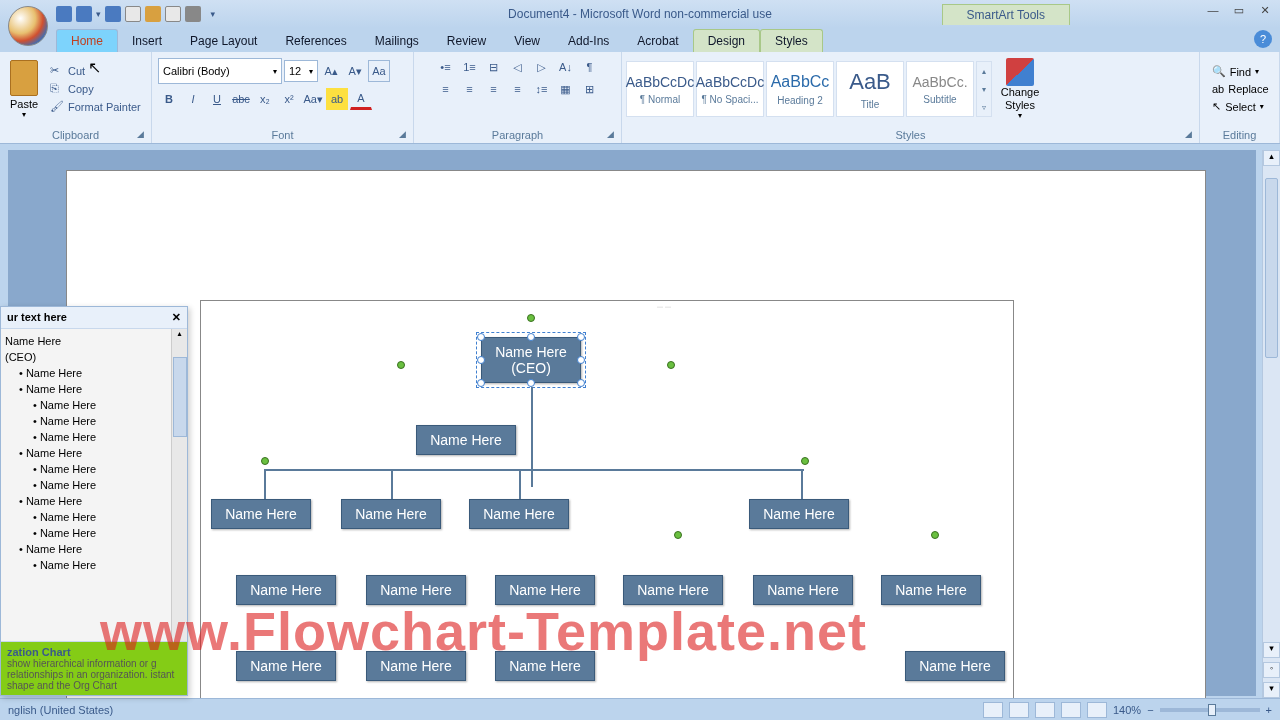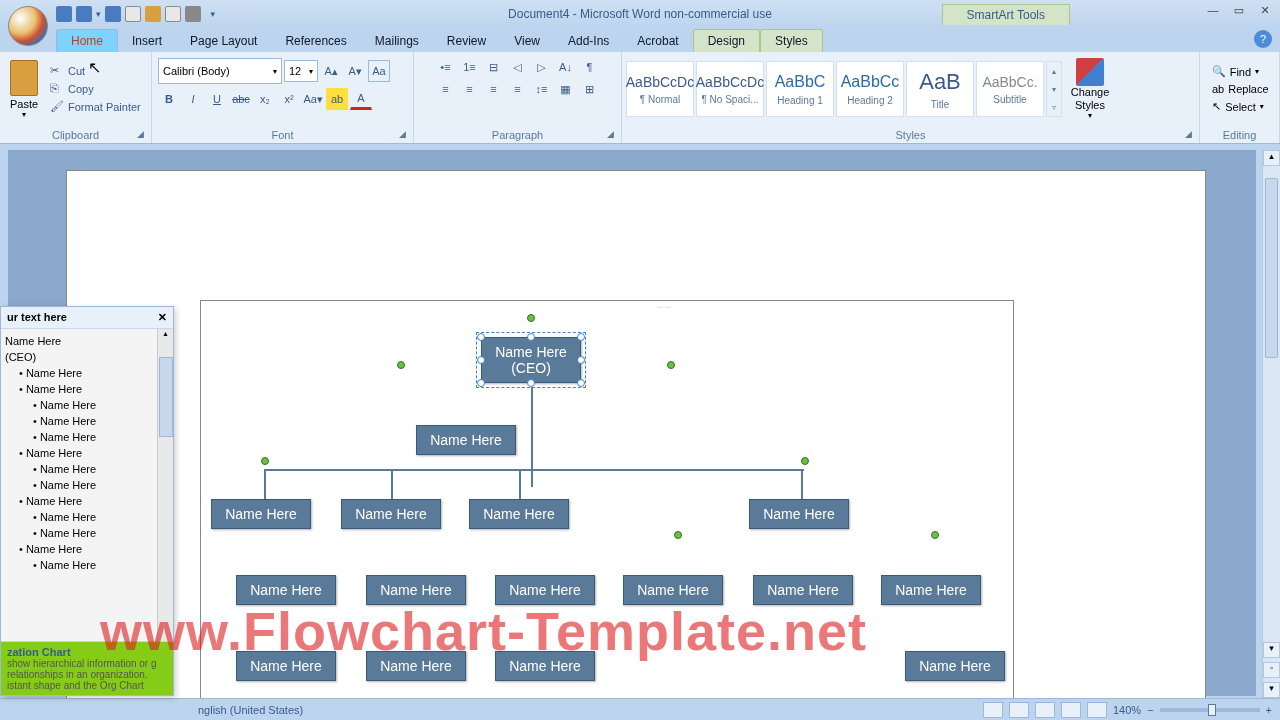--- a/index.html
+++ b/index.html
@@ -47,21 +47,21 @@
 .cs-icon { width: 28px; height: 28px; background: linear-gradient(135deg, #d04040 50%, #4080d0 50%); border-radius: 2px; }
 
 .editing-list { display: flex; flex-direction: column; gap: 1px; font-size: 11px; padding: 2px 6px; }
 .editing-item { display: flex; align-items: center; gap: 4px; padding: 2px; }
 
 .cursor-fake { position: absolute; left: 88px; top: 58px; font-size: 16px; pointer-events: none; z-index: 30; }
 
 .doc-area { position: absolute; top: 150px; left: 8px; right: 24px; bottom: 24px; background: #89a8cc; }
 .page { position: absolute; left: 58px; top: 20px; width: 1140px; height: 540px; background: #fff; border: 1px solid #888; }
 
-.text-pane { position: absolute; left: 0; top: 306px; width: 174px; height: 390px; background: #f4f4f4; border: 1px solid #9db8d8; z-index: 10; box-shadow: 2px 2px 6px rgba(0,0,0,0.2); }
+.text-pane { position: absolute; left: 0; top: 306px; width: 188px; height: 390px; background: #f4f4f4; border: 1px solid #9db8d8; z-index: 10; box-shadow: 2px 2px 6px rgba(0,0,0,0.2); }
 .text-pane-hdr { background: #e8f0fa; padding: 4px 6px; font-size: 11px; font-weight: bold; border-bottom: 1px solid #c8d8ec; display: flex; justify-content: space-between; }
 .text-pane-body { padding: 4px; font-size: 11px; overflow: hidden; position: relative; }
 .tp-scroll { position: absolute; right: 0; top: 0; width: 16px; height: 320px; background: #e8e8e8; border-left: 1px solid #ccc; }
 .tp-scroll .thumb { width: 14px; height: 80px; background: #c8d8ec; margin: 14px 1px; border: 1px solid #9db8d8; }
 .tp-item { padding: 2px 0; }
 .tp-ind1 { padding-left: 14px; } .tp-ind2 { padding-left: 28px; }
 .text-pane-ftr { position: absolute; bottom: 0; left: 0; right: 0; padding: 4px 6px; font-size: 10px; color: #555; border-top: 1px solid #c8d8ec; background: #84cc16; }
 .text-pane-ftr .hdr { font-weight: bold; font-size: 11px; color: #3a5a8a; }
 
 .smartart-frame { position: absolute; left: 200px; top: 300px; width: 814px; height: 400px; border: 1px solid #888; background: #fff; }
@@ -224,24 +224,20 @@
       <div class="style-gallery">
         <div class="style-item">
             <div class="style-preview">AaBbCcDc</div>
             <div>¶ Normal</div>
           </div>
         <div class="style-item">
             <div class="style-preview">AaBbCcDc</div>
             <div>¶ No Spaci...</div>
           </div>
         <div class="style-item heading">
-            <div class="style-preview">AaBbC</div>
-            <div>Heading 1</div>
-          </div>
-        <div class="style-item heading">
             <div class="style-preview">AaBbCc</div>
             <div>Heading 2</div>
           </div>
         <div class="style-item title">
             <div class="style-preview">AaB</div>
             <div>Title</div>
           </div>
         <div class="style-item">
             <div class="style-preview" style="color:#888">AaBbCc.</div>
             <div>Subtitle</div>
@@ -380,21 +376,21 @@
   <div class="arrow">▴</div>
   <div class="track">
       <div class="vthumb"></div>
     </div>
   <div class="arrow" style="position:absolute;bottom:40px;left:0;right:0">▾</div>
   <div class="arrow" style="position:absolute;bottom:20px;left:0;right:0">◦</div>
   <div class="arrow" style="position:absolute;bottom:0;left:0;right:0">▾</div>
 </div>
 
 <div class="statusbar">
-  <div style="margin-left:190px">nglish (United States)</div>
+  <div style="">nglish (United States)</div>
   <div class="status-right">
     <div class="view-btn"></div>
     <div class="view-btn"></div>
     <div class="view-btn"></div>
     <div class="view-btn"></div>
     <div class="view-btn"></div>
     <span>140%</span>
     <span>−</span>
     <div class="zoom-slider">
         <div class="zthumb"></div>

